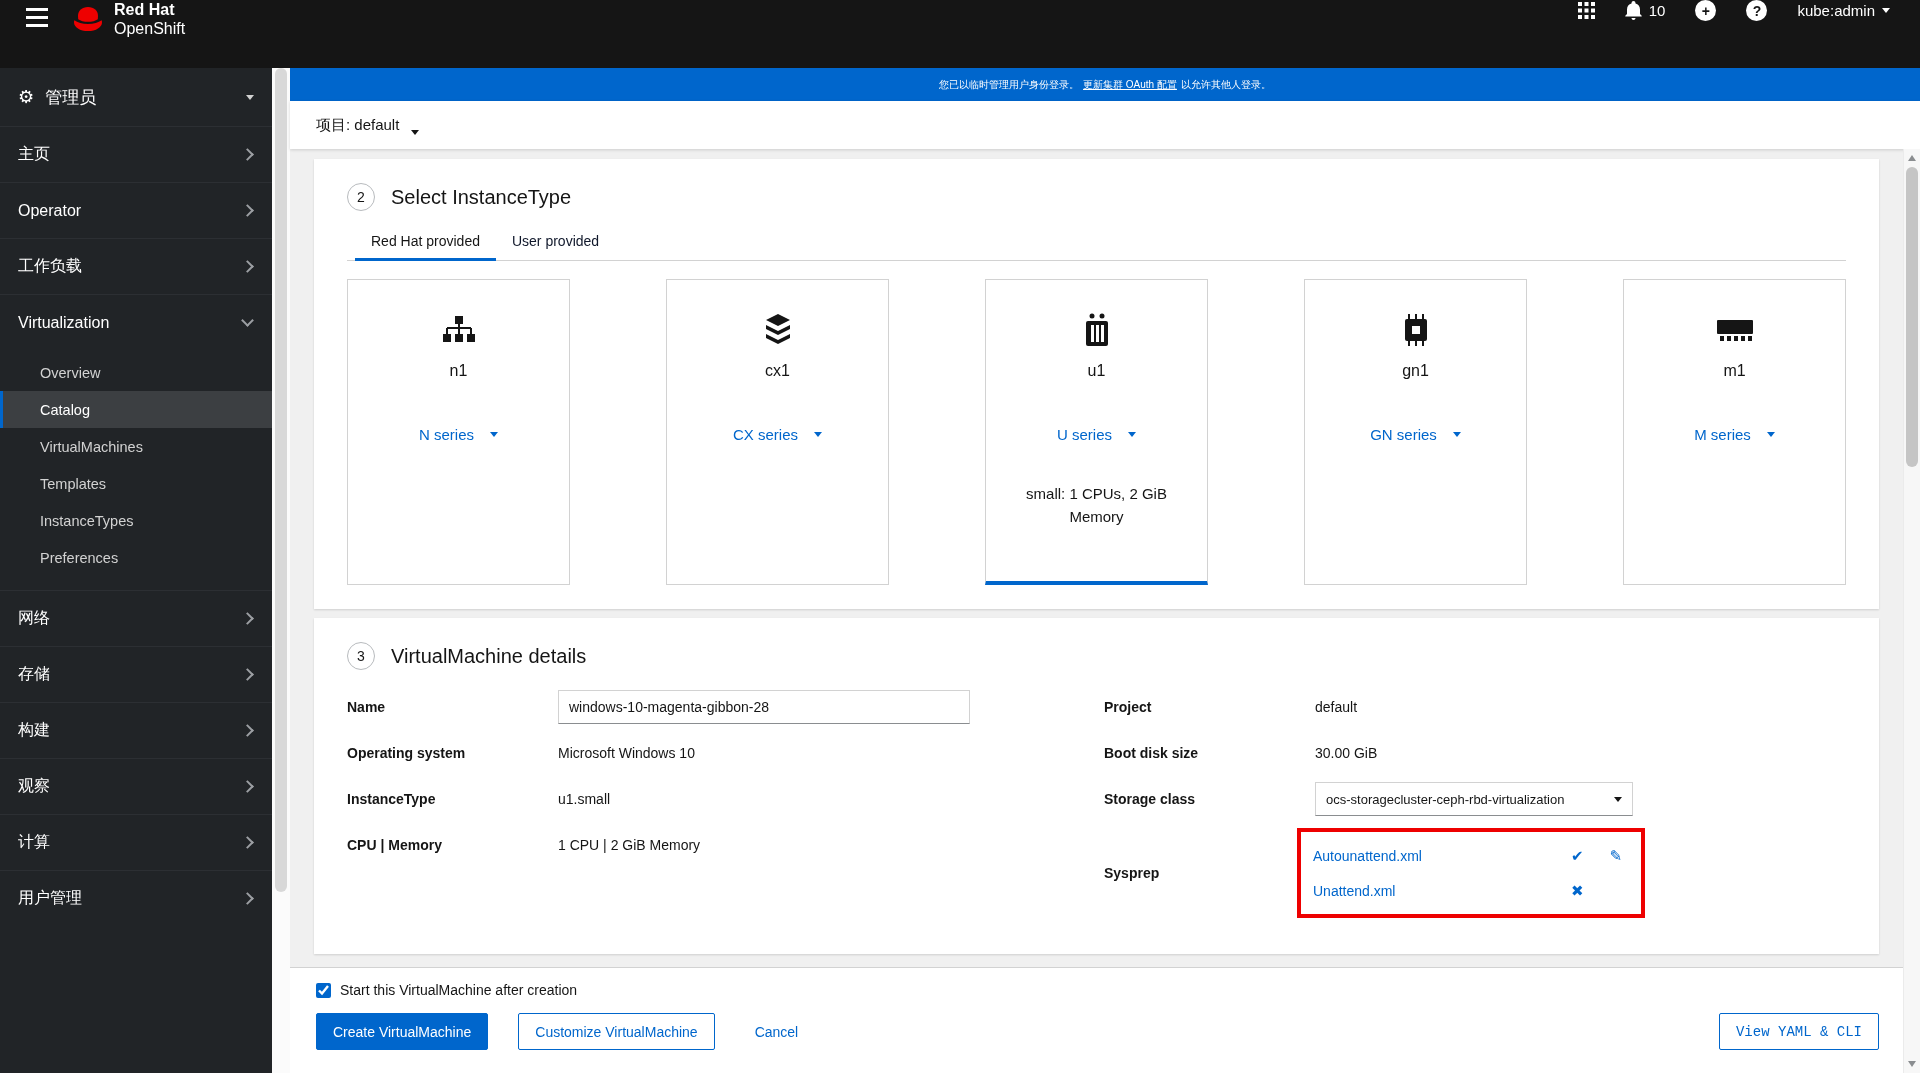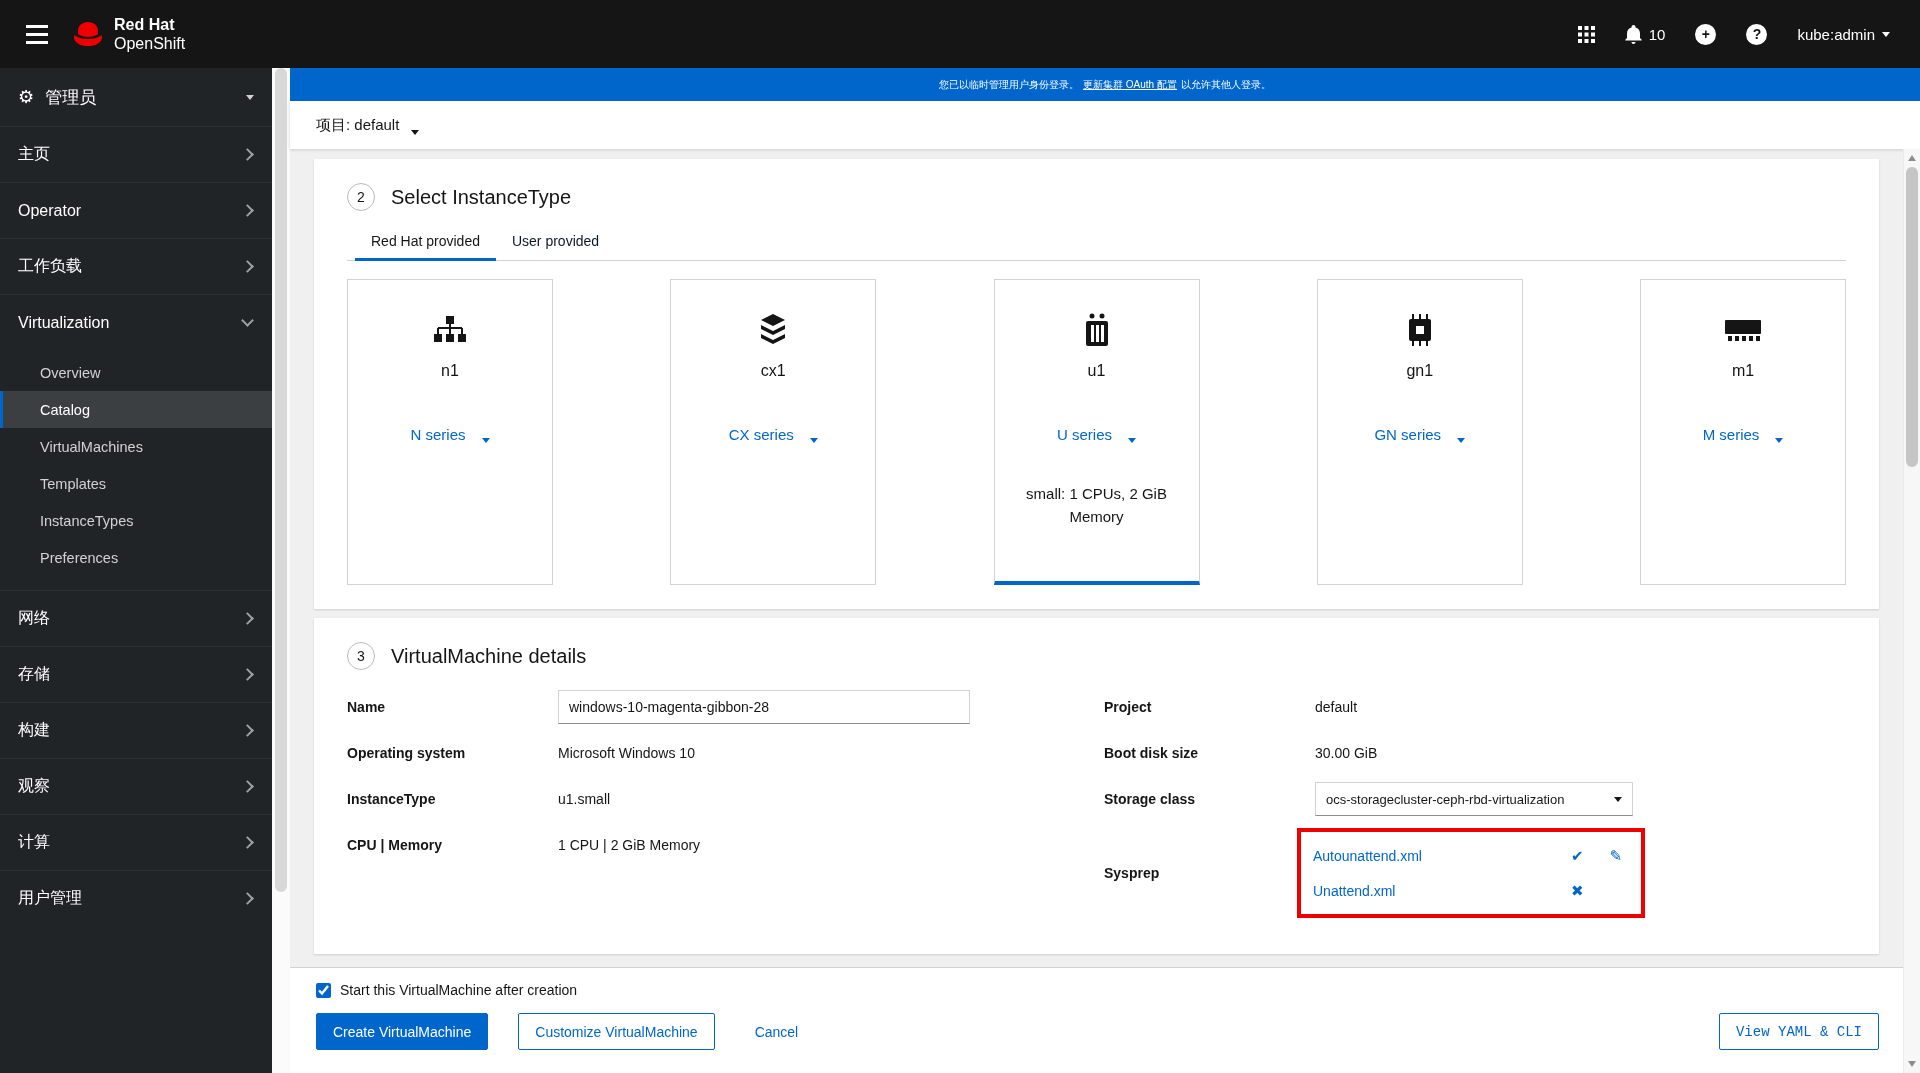--- a/index.html
+++ b/index.html
@@ -2,21 +2,21 @@
 <html style="--accent: #0066cc; --banner: #0066cc; --annotation_red: #ee0000;"><head>
 <meta charset="utf-8">
 <title>OpenShift Console</title>
 <style>
   * { margin:0; padding:0; box-sizing:border-box; }
   html,body { width:1920px; height:1073px; overflow:hidden; }
   body { font-family:"Liberation Sans","DejaVu Sans",sans-serif; font-size:14px; color:#151515; background:#f0f0f0; }
   button { font-family:inherit; }
 
   
-  .masthead { height:68px; background:#151515; display:flex; align-items:center; padding:0 30px 0 18px; }
+  .masthead { height:68px; background:#151515; display:flex; align-items:flex-start; padding:0 30px 0 18px; }
   .hamburger { background:none; border:none; cursor:pointer; padding:8px; display:flex; flex-direction:column; gap:5px; }
   .hamburger span { display:block; width:22px; height:3px; background:#fff; }
   .brand { display:flex; align-items:center; gap:10px; margin-left:16px; cursor:pointer; }
   .brand-text { color:#fff; line-height:1.2; font-size:16px; }
   .brand-text .b1 { font-weight:bold; }
   .masthead-right { margin-left:auto; display:flex; align-items:center; gap:30px; }
   .mh-btn { background:none; border:none; cursor:pointer; display:flex; align-items:center; gap:7px; color:#fff; font-size:15px; }
   .circle-icon { width:21px; height:21px; border-radius:50%; background:#fff; color:#151515; font-weight:bold; font-size:14px; display:flex; align-items:center; justify-content:center; }
 
   .caret { display:inline-block; width:0; height:0; border-left:4.5px solid transparent; border-right:4.5px solid transparent; border-top:5.5px solid #151515; }
@@ -63,25 +63,25 @@
   .step-circle { width:28px; height:28px; border-radius:50%; border:1px solid #b8bbbe; background:#fff; display:flex; align-items:center; justify-content:center; font-size:14px; flex-shrink:0; }
   .step-header h2 { font-size:20px; font-weight:400; }
 
   
   .tabs { display:flex; border-bottom:1px solid #d2d2d2; margin-top:16px; padding-left:8px; }
   .tab { padding:6px 16px 12px; font-size:14px; color:#0f172a; cursor:pointer; margin-bottom:-1px; background:none; border:none; }
   .tab.active { color:#151515; box-shadow:inset 0 -3px 0 var(--accent,#0066cc); }
 
   
   .cards { display:flex; justify-content:space-between; margin-top:18px; }
-  .itcard { width:206px; height:306px; background:#fff; border:1px solid #d2d2d2; text-align:center; cursor:pointer; }
+  .itcard { width:223px; height:306px; background:#fff; border:1px solid #d2d2d2; text-align:center; cursor:pointer; }
   .itcard.selected { border-bottom:4px solid var(--accent,#0066cc); }
   .itcard-icon { margin-top:32px; height:36px; display:flex; align-items:center; justify-content:center; }
   .itcard-name { margin-top:14px; font-size:16px; }
-  .series-link { margin-top:46px; background:none; border:none; color:var(--accent,#0066cc); font-size:15px; cursor:pointer; display:inline-flex; align-items:flex-end; gap:16px; }
+  .series-link { margin-top:46px; background:none; border:none; color:var(--accent,#0066cc); font-size:15px; cursor:pointer; display:inline-flex; align-items:center; gap:16px; }
   .itcard-detail { margin-top:40px; font-size:15px; line-height:1.5; padding:0 24px; }
 
   
   .details-grid { display:flex; margin-top:20px; }
   .dcol { width:757px; flex-shrink:0; }
   .dcol.right { width:auto; flex:1; }
   .drow { display:flex; align-items:center; min-height:34px; margin-bottom:12px; }
   .dlabel { width:211px; flex-shrink:0; font-weight:bold; font-size:14px; }
   .dval { font-size:14px; min-width:0; }
   .text-input { width:412px; height:34px; border:1px solid #d2d2d2; border-bottom:1px solid #8a8d90; padding:0 10px; font-size:14px; font-family:inherit; color:#151515; background:#fff; }

